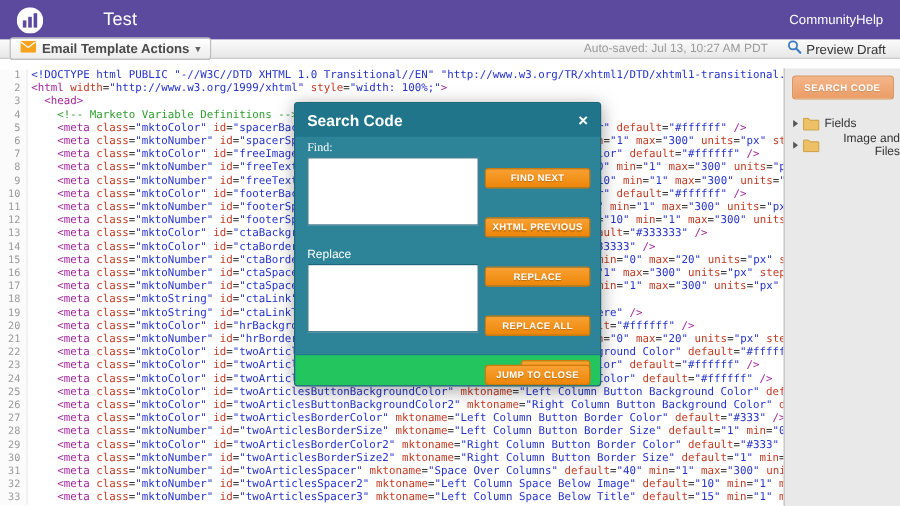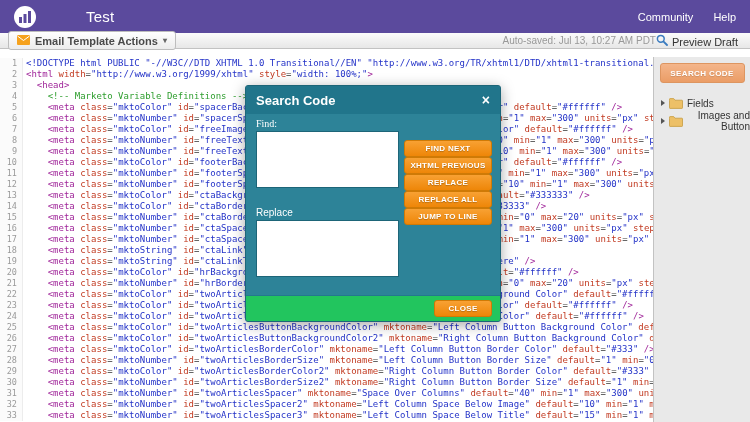--- a/index.html
+++ b/index.html
@@ -3,28 +3,28 @@
 <meta charset="utf-8">
 <style>
   * { margin:0; padding:0; box-sizing:border-box; }
   html,body { width:750px; height:422px; overflow:hidden; font-family:"Liberation Sans",sans-serif; background:#fff; }
   .stage { position:relative; width:750px; height:422px; background:#fff; overflow:hidden; }
 
   
   .app-header { position:absolute; top:0; left:0; right:0; height:33px; background:#5b4a9d; display:flex; align-items:center; padding:0 14px; }
   .logo { display:flex; align-items:center; margin-right:11px; }
   .app-title { color:#fff; font-size:15px; letter-spacing:0.2px;margin-left:39px; }
-  .header-nav { margin-left:auto; display:flex; gap:20px; }
+  .header-nav { margin-left:auto; display:flex; }
   .header-link { color:#fff; font-size:11px; cursor:pointer; }
 
   
   .toolbar { position:absolute; top:33px; left:0; right:0; height:16px; background:linear-gradient(#fbfbfb,#e7e7e7); border-bottom:1px solid #c2c2c2; display:flex; align-items:center; padding:0 8px; }
   .eta-btn { display:flex; align-items:center; gap:5px; font-size:11px; font-weight:bold; color:#4a4a4a; padding:2px 8px; border:1px solid #bdbdbd; border-radius:3px; background:linear-gradient(#ffffff,#ececec); cursor:pointer; height:19px; }
   .caret { font-size:8px; color:#666; }
-  .toolbar-right { margin-left:auto; display:flex; align-items:center; padding-right:4px; }
+  .toolbar-right { margin-left:auto; display:flex; align-items:center; gap:16px; padding-right:4px; }
   .autosave { font-size:10px; color:#999; }
   .preview { display:flex; align-items:flex-end; gap:4px; font-size:11px; color:#333; cursor:pointer; }
 
   
   .editor { position:absolute; top:57px; left:0; width:653px; bottom:0; background:#fff; overflow:hidden; cursor:text; padding-top:1px; }
   .line { display:flex; height:11px; line-height:11px; font-family:"DejaVu Sans Mono",monospace; font-size:9px; white-space:pre; }
   .ln { width:23px; flex:0 0 23px; text-align:right; padding-right:5px; color:#9a9a9a; background:#fbfbfb; border-right:1px solid #ececec; font-size:8.5px; }
   .code { padding-left:3px; color:#333; }
   .tok-s { color:#2433c8; }
   .tok-t { color:#a0269a; }
@@ -45,21 +45,21 @@
   .modal-header { height:28px; background:#21758b; display:flex; align-items:center; padding:0 10px; cursor:move; }
   .modal-title { color:#fff; font-size:13px; font-weight:bold; }
   .modal-close { margin-left:auto; color:#fff; font-size:14px; font-weight:bold; cursor:pointer; line-height:1; }
   .modal-body { position:relative; height:181px; }
   .field-label { position:absolute; left:10px; color:#fff; font-size:10px; }
   .find-label { top:4px;font-family:Liberation Serif, serif; }
   .replace-label { top:93px; }
   textarea.search-box { position:absolute; left:10px; width:143px; height:57px; background:#fff; border:1px solid #1d6578; resize:none; font-family:"Liberation Sans",sans-serif; font-size:10px; padding:2px; outline:none; }
   .find-box { top:17px; }
   .replace-box { top:106px; }
-  .modal-buttons { position:absolute; top:26px; right:8px; display:flex; flex-direction:column; gap:0; }
+  .modal-buttons { position:absolute; top:26px; right:8px; display:flex; flex-direction:column; gap:24px; }
   .btn-orange { background:linear-gradient(#f8a133,#ee8608); border:1px solid #cf7a06; border-radius:3px; color:#fff; font-size:8px; font-weight:bold; letter-spacing:0.3px; text-align:center; cursor:pointer; text-shadow:0 1px 1px rgba(0,0,0,0.25); }
   .mbtn { width:88px; height:17px; line-height:15px; }
   .modal-footer { height:26px; background:#22c55e; display:flex; align-items:center; justify-content:flex-end; padding:0 8px; border-top:1px solid #24788e; }
   .close-btn { width:58px; height:17px; line-height:15px; }
 </style>
 </head>
 <body>
 
 <div class="stage">
 
@@ -150,41 +150,41 @@
           <svg width="14" height="11" viewBox="0 0 14 11">
             <path d="M0.5 2.6 v-1.4 a0.6 0.6 0 0 1 0.6-0.6 h3.6 l1.3 1.6 h6.9 a0.6 0.6 0 0 1 0.6 0.6 v7 a0.6 0.6 0 0 1-0.6 0.6 h-11.8 a0.6 0.6 0 0 1-0.6-0.6z" fill="#edc067" stroke="#c79c3f" stroke-width="0.8"></path>
           </svg>
           <span class="tl">Fields</span>
         </div>
         <div class="tree-item">
           <span class="expander"></span>
           <svg width="14" height="11" viewBox="0 0 14 11">
             <path d="M0.5 2.6 v-1.4 a0.6 0.6 0 0 1 0.6-0.6 h3.6 l1.3 1.6 h6.9 a0.6 0.6 0 0 1 0.6 0.6 v7 a0.6 0.6 0 0 1-0.6 0.6 h-11.8 a0.6 0.6 0 0 1-0.6-0.6z" fill="#edc067" stroke="#c79c3f" stroke-width="0.8"></path>
           </svg>
-          <span class="tl">Images and Button</span>
+          <span class="tl">Image and Files</span>
         </div>
       </div>
   </aside>
 
   <div class="modal">
     <div class="modal-header">
       <span class="modal-title">Search Code</span>
       <span class="modal-close">×</span>
     </div>
     <div class="modal-body">
       <span class="field-label find-label">Find:</span>
       <textarea class="search-box find-box" style=""></textarea>
       <span class="field-label replace-label">Replace</span>
       <textarea class="search-box replace-box" style=""></textarea>
       <div class="modal-buttons">
           <div class="btn-orange mbtn">FIND NEXT</div>
           <div class="btn-orange mbtn">XHTML PREVIOUS</div>
           <div class="btn-orange mbtn">REPLACE</div>
           <div class="btn-orange mbtn">REPLACE ALL</div>
-          <div class="btn-orange mbtn">JUMP TO LINE</div>
+          <div class="btn-orange mbtn">JUMP TO CLOSE</div>
         </div>
     </div>
     <div class="modal-footer">
       <div class="btn-orange close-btn">CLOSE</div>
     </div>
   </div>
 
 </div>
 
 </body></html>

